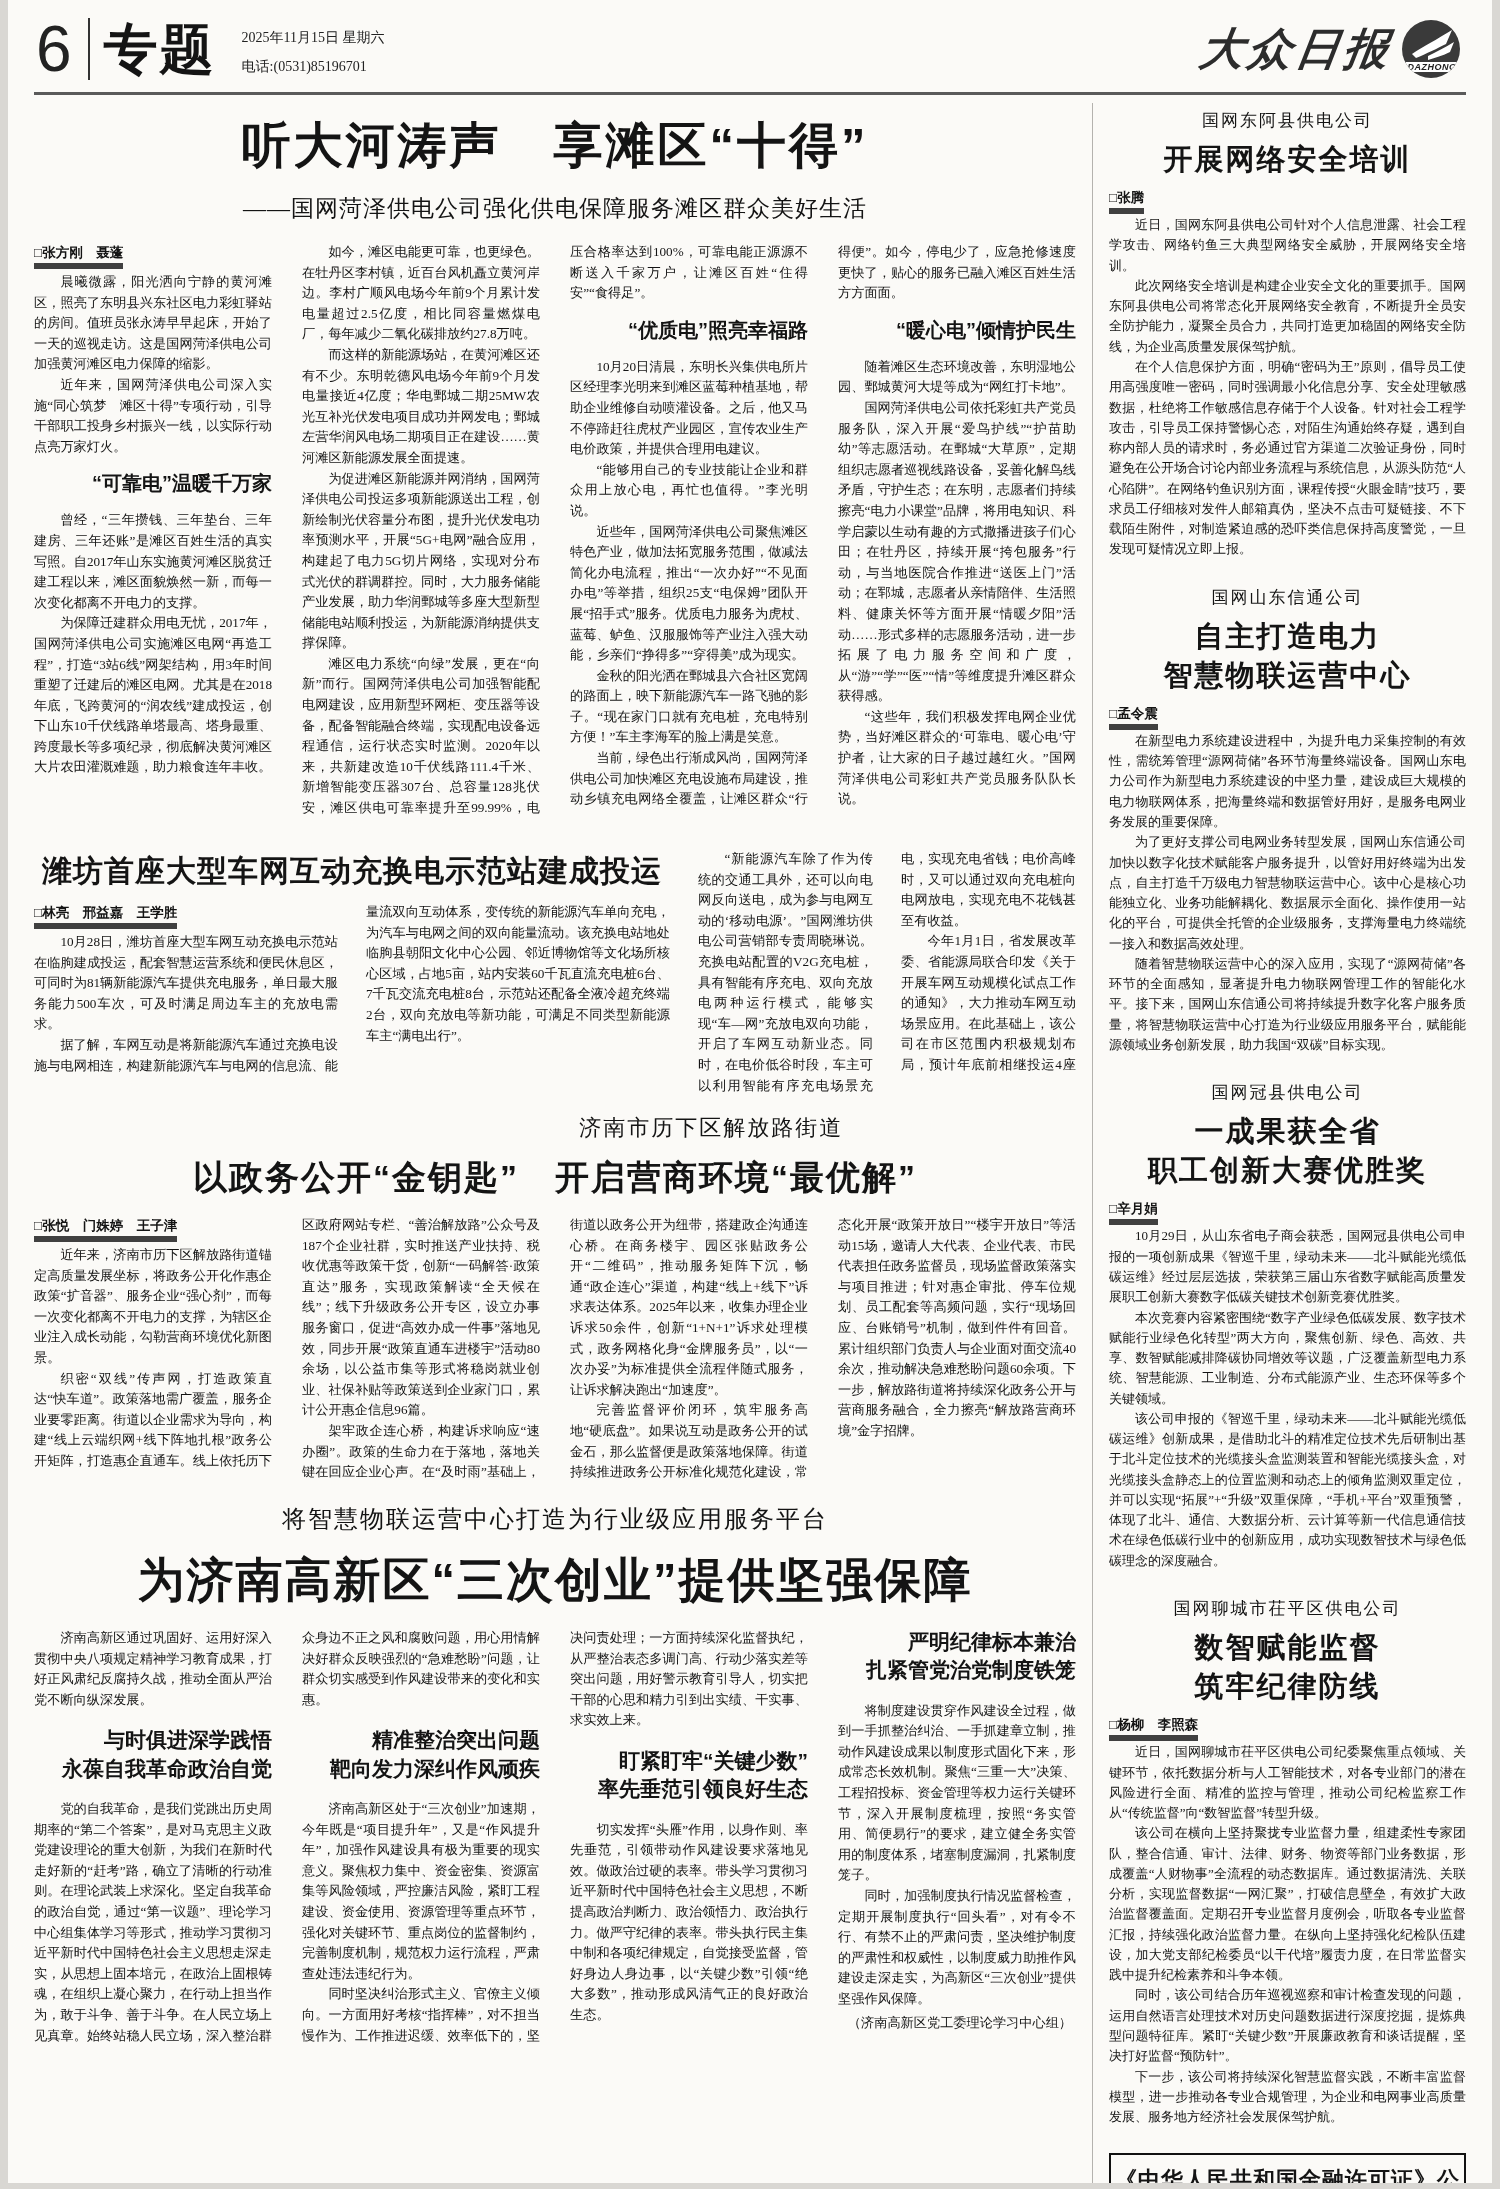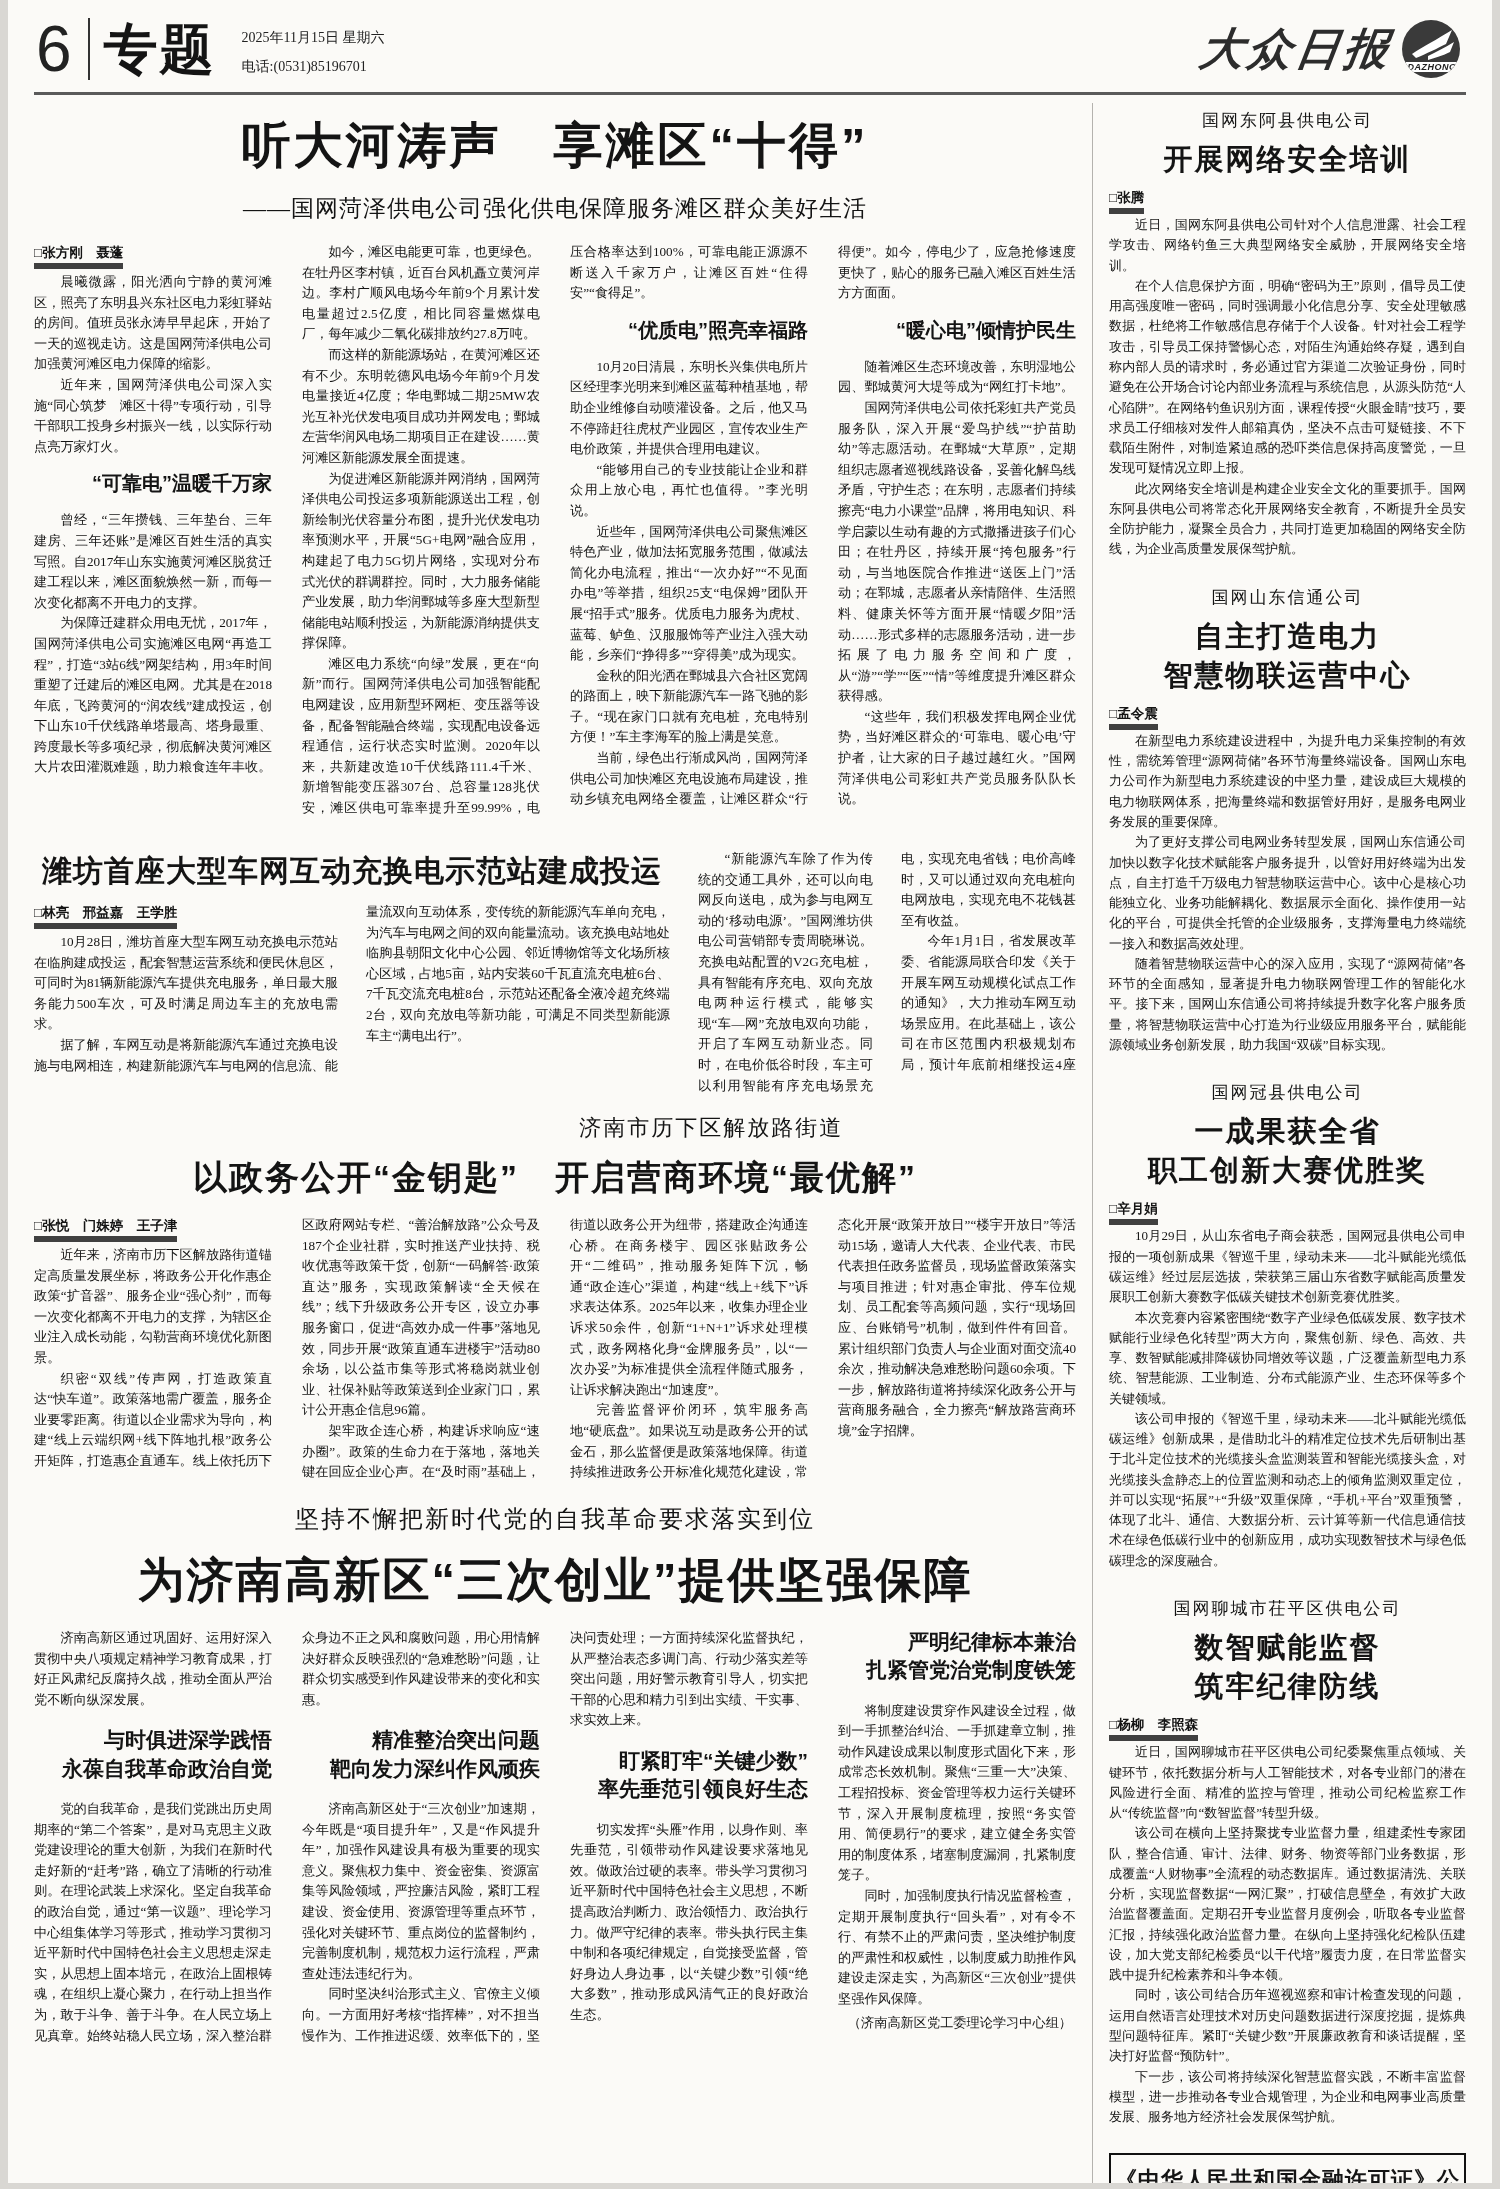--- a/index.html
+++ b/index.html
@@ -164,21 +164,21 @@
           <div class="a3-body">
               <div class="byline"><span class="byline-inner">□张悦　门姝婷　王子津</span></div>
               <p class="para">近年来，济南市历下区解放路街道锚定高质量发展坐标，将政务公开化作惠企政策“扩音器”、服务企业“强心剂”，而每一次变化都离不开电力的支撑，为辖区企业注入成长动能，勾勒营商环境优化新图景。</p>
               <p class="para">织密“双线”传声网，打造政策直达“快车道”。政策落地需广覆盖，服务企业要零距离。街道以企业需求为导向，构建“线上云端织网+线下阵地扎根”政务公开矩阵，打造惠企直通车。线上依托历下区政府网站专栏、“善治解放路”公众号及187个企业社群，实时推送产业扶持、税收优惠等政策干货，创新“一码解答·政策直达”服务，实现政策解读“全天候在线”；线下升级政务公开专区，设立办事服务窗口，促进“高效办成一件事”落地见效，同步开展“政策直通车进楼宇”活动80余场，以公益市集等形式将稳岗就业创业、社保补贴等政策送到企业家门口，累计公开惠企信息96篇。</p>
               <p class="para">架牢政企连心桥，构建诉求响应“速办圈”。政策的生命力在于落地，落地关键在回应企业心声。在“及时雨”基础上，街道以政务公开为纽带，搭建政企沟通连心桥。在商务楼宇、园区张贴政务公开“二维码”，推动服务矩阵下沉，畅通“政企连心”渠道，构建“线上+线下”诉求表达体系。2025年以来，收集办理企业诉求50余件，创新“1+N+1”诉求处理模式，政务网格化身“金牌服务员”，以“一次办妥”为标准提供全流程伴随式服务，让诉求解决跑出“加速度”。</p>
               <p class="para">完善监督评价闭环，筑牢服务高地“硬底盘”。如果说互动是政务公开的试金石，那么监督便是政策落地保障。街道持续推进政务公开标准化规范化建设，常态化开展“政策开放日”“楼宇开放日”等活动15场，邀请人大代表、企业代表、市民代表担任政务监督员，现场监督政策落实与项目推进；针对惠企审批、停车位规划、员工配套等高频问题，实行“现场回应、台账销号”机制，做到件件有回音。累计组织部门负责人与企业面对面交流40余次，推动解决急难愁盼问题60余项。下一步，解放路街道将持续深化政务公开与营商服务融合，全力擦亮“解放路营商环境”金字招牌。</p>
             </div>
         </div>
 
         <div class="a4">
-          <div class="a4-kicker">坚持不懈把新时代党的自我革命要求落实到位</div>
+          <div class="a4-kicker">将智慧物联运营中心打造为行业级应用服务平台</div>
           <div class="a4-title">为济南高新区“三次创业”提供坚强保障</div>
           <div class="a4-body">
               <p class="para">济南高新区通过巩固好、运用好深入贯彻中央八项规定精神学习教育成果，打好正风肃纪反腐持久战，推动全面从严治党不断向纵深发展。</p>
               <div class="subhead two">
                 <div>与时俱进深学践悟</div>
                 <div>永葆自我革命政治自觉</div>
               </div>
               <p class="para">党的自我革命，是我们党跳出历史周期率的“第二个答案”，是对马克思主义政党建设理论的重大创新，为我们在新时代走好新的“赶考”路，确立了清晰的行动准则。在理论武装上求深化。坚定自我革命的政治自觉，通过“第一议题”、理论学习中心组集体学习等形式，推动学习贯彻习近平新时代中国特色社会主义思想走深走实，从思想上固本培元，在政治上固根铸魂，在组织上凝心聚力，在行动上担当作为，敢于斗争、善于斗争。在人民立场上见真章。始终站稳人民立场，深入整治群众身边不正之风和腐败问题，用心用情解决好群众反映强烈的“急难愁盼”问题，让群众切实感受到作风建设带来的变化和实惠。</p>
               <div class="subhead two">
                 <div>精准整治突出问题</div>
@@ -206,22 +206,22 @@
       <div class="rail">
 
         <div class="rail-article">
           <div class="rail-kicker">国网东阿县供电公司</div>
           <div class="rail-title">
               <div>开展网络安全培训</div>
             </div>
           <div class="byline"><span class="byline-inner">□张腾</span></div>
           <div>
               <p class="para">近日，国网东阿县供电公司针对个人信息泄露、社会工程学攻击、网络钓鱼三大典型网络安全威胁，开展网络安全培训。</p>
+              <p class="para">此次网络安全培训是构建企业安全文化的重要抓手。国网东阿县供电公司将常态化开展网络安全教育，不断提升全员安全防护能力，凝聚全员合力，共同打造更加稳固的网络安全防线，为企业高质量发展保驾护航。</p>
               <p class="para">在个人信息保护方面，明确“密码为王”原则，倡导员工使用高强度唯一密码，同时强调最小化信息分享、安全处理敏感数据，杜绝将工作敏感信息存储于个人设备。针对社会工程学攻击，引导员工保持警惕心态，对陌生沟通始终存疑，遇到自称内部人员的请求时，务必通过官方渠道二次验证身份，同时避免在公开场合讨论内部业务流程与系统信息，从源头防范“人心陷阱”。在网络钓鱼识别方面，课程传授“火眼金睛”技巧，要求员工仔细核对发件人邮箱真伪，坚决不点击可疑链接、不下载陌生附件，对制造紧迫感的恐吓类信息保持高度警觉，一旦发现可疑情况立即上报。</p>
-              <p class="para">此次网络安全培训是构建企业安全文化的重要抓手。国网东阿县供电公司将常态化开展网络安全教育，不断提升全员安全防护能力，凝聚全员合力，共同打造更加稳固的网络安全防线，为企业高质量发展保驾护航。</p>
             </div>
         </div>
 
         <div class="rail-article">
           <div class="rail-kicker">国网山东信通公司</div>
           <div class="rail-title">
               <div>自主打造电力</div>
               <div>智慧物联运营中心</div>
             </div>
           <div class="byline"><span class="byline-inner">□孟令震</span></div>

